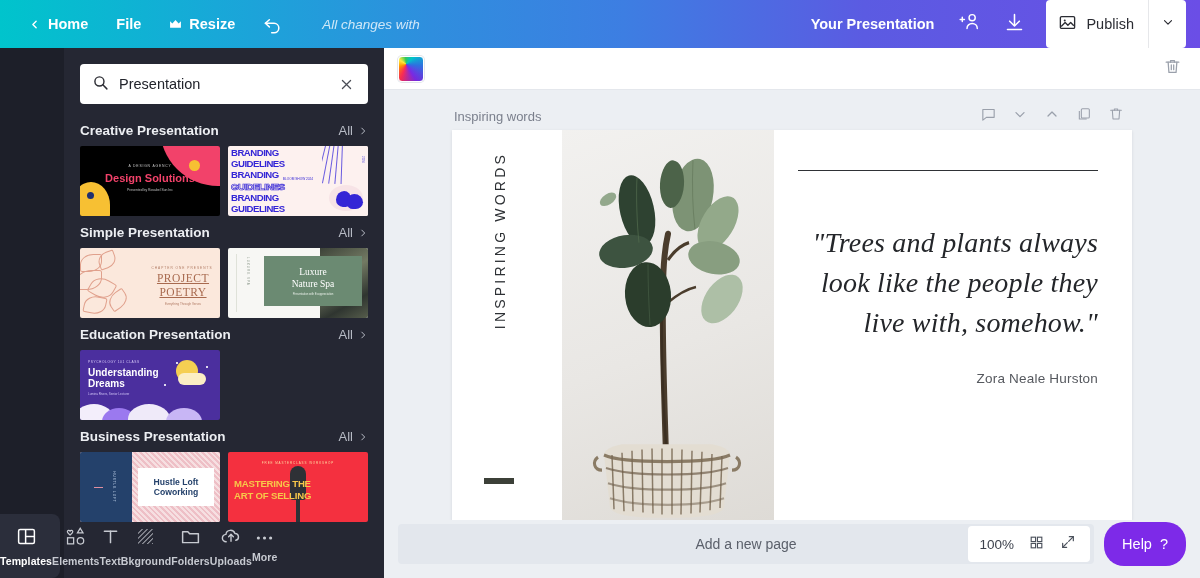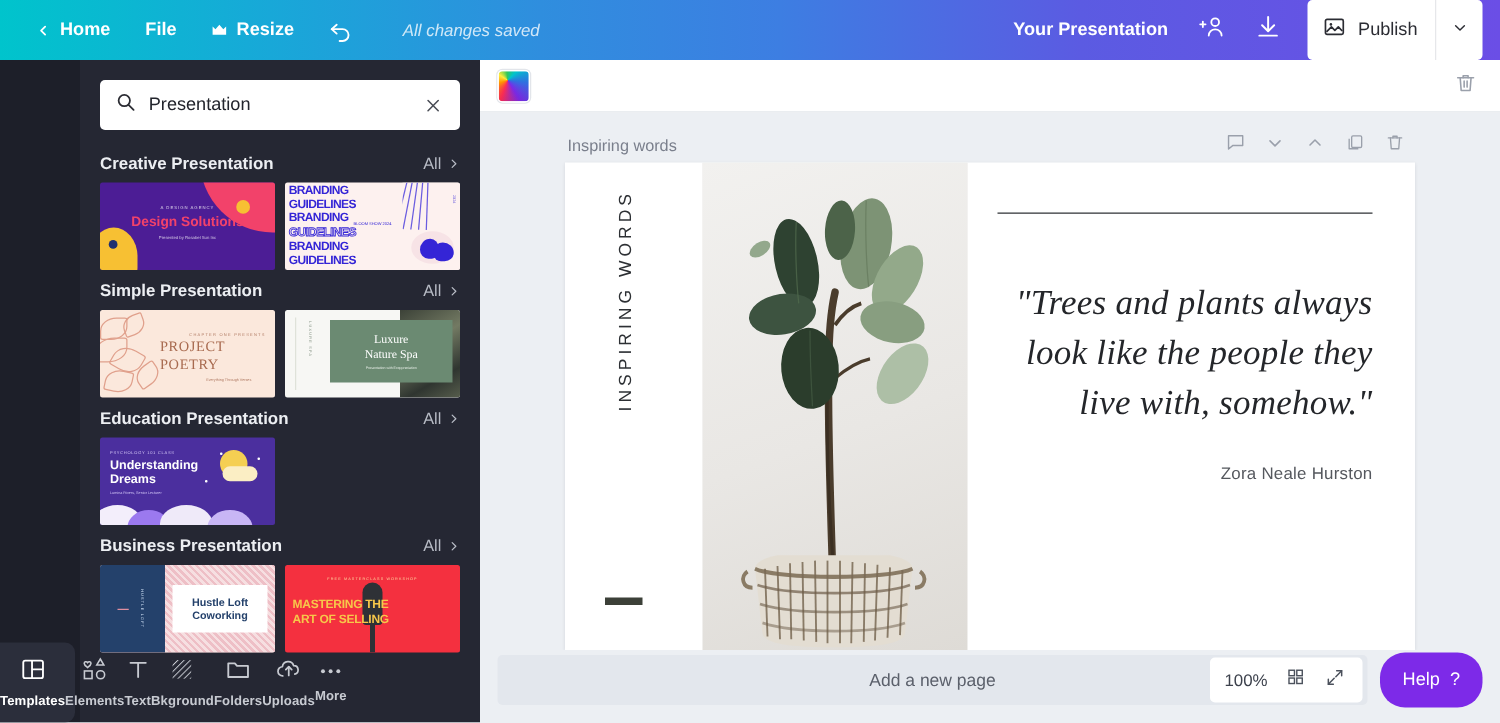--- a/index.html
+++ b/index.html
@@ -76,21 +76,21 @@
   }
   .sec-title { font-size: 13.5px; font-weight: 700; color: #eceef2; }
   .sec-all { display: flex; align-items: center; gap: 5px; font-size: 13px; color: #b7bbc5; cursor: pointer; }
   .thumbs { display: grid; grid-template-columns: 1fr 1fr; gap: 8px; }
   .thumb {
     position: relative; height: 70px; border-radius: 2px; overflow: hidden; cursor: pointer;
     background: #fff;
   }
 
   
-  .t-design { background: #4c1d95; }
+  .t-design { background: #000000; }
   .t-design .pinkblob { position: absolute; right: -10px; top: -18px; width: 70px; height: 58px; background: #f2426a;
     border-radius: 0 0 0 60px; }
   .t-design .yellowblob { position: absolute; left: -8px; bottom: -12px; width: 38px; height: 46px; background: #f7c033;
     border-radius: 50% 50% 14px 14px; }
   .t-design .dot { position: absolute; left: 7px; bottom: 17px; width: 7px; height: 7px; border-radius: 50%; background: #1f3070; }
   .t-design .ydot { position: absolute; right: 20px; top: 14px; width: 11px; height: 11px; border-radius: 50%; background: #f7c033; }
   .t-design .eyebrow { position: absolute; top: 18px; left: 0; right: 0; text-align: center; font-size: 3.4px;
     letter-spacing: .8px; color: #fff; opacity:.75; }
   .t-design .ttl { position: absolute; top: 26px; left: 0; right: 0; text-align: center; font-size: 11px;
     font-weight: 700; color: #f2426a; }
@@ -113,22 +113,22 @@
   .t-brand .strand { position: absolute; width: 1px; height: 42px; background: #6a5ce0; transform-origin: top center; }
   .t-brand .mini { position: absolute; right: 3px; top: 10px; font-size: 3px; color: #3425d6; writing-mode: vertical-rl; opacity: .8; }
   .t-brand .midtxt { position: absolute; left: 0; right: 0; top: 31px; text-align: center; font-size: 3.2px; color: #3425d6; }
 
   
   .t-poetry { background: #fbe8dc; }
   .t-poetry .flor { position: absolute; left: -6px; top: -4px; width: 74px; height: 78px; }
   .t-poetry .pet { position: absolute; border: .8px solid #e0a08c; border-radius: 60% 10% 60% 10%; }
   .t-poetry .eyebrow { position: absolute; top: 18px; left: 50%; width: 100px; margin-left: -18px; text-align: center;
     font-size: 3.2px; letter-spacing: 1px; color: #b07a63; }
-  .t-poetry .t1, .t-poetry .t2 { position: absolute; left: 50%; width: 110px; margin-left: -22px; text-align: left;
-    font-family: "Liberation Serif", serif; font-size: 11.5px; color: #a86a4f; letter-spacing: .5px; }
+  .t-poetry .t1, .t-poetry .t2 { position: absolute; left: 50%; width: 110px; margin-left: -22px; text-align: center;
+    font-family: "Liberation Serif", serif; font-size: 11.5px; color: #a86a4f; letter-spacing: .5px; text-decoration: underline; }
   .t-poetry .t1 { top: 24px; }
   .t-poetry .t2 { top: 38px; }
   .t-poetry .sub { position: absolute; top: 54px; left: 50%; width: 110px; margin-left: -22px; text-align: center;
     font-size: 3px; color: #b07a63; }
 
   
   .t-lux { background: #f7f7f4; }
   .t-lux .photo { position: absolute; right: 0; top: 0; width: 48px; height: 100%;
     background: linear-gradient(150deg,#3c4238,#737a63 40%,#2f3530 75%,#565d4c); }
   .t-lux .card { position: absolute; left: 36px; top: 8px; right: 6px; bottom: 12px; background: #6b8a72; }
@@ -285,21 +285,21 @@
         <span>Resize</span>
       </div>
       <div class="tb-btn">
         <span class="tb-icon">
           <svg width="19" height="19" viewBox="0 0 24 24" fill="none" stroke="#fff" stroke-width="1.9" stroke-linecap="round" stroke-linejoin="round">
               <polyline points="8 6 3 10.5 8 15"></polyline>
               <path d="M3 10.5h11a6 6 0 0 1 0 12h-3"></path>
             </svg>
         </span>
       </div>
-      <div class="saved">All changes saved</div>
+      <div class="saved">All changes with</div>
     </div>
 
     <div class="tb-right">
       <div class="doc-title">Your Presentation</div>
       <div class="tb-iconbtn">
         <span>
           <svg width="24" height="22" viewBox="0 0 28 24" fill="none" stroke="#fff" stroke-width="1.7" stroke-linecap="round" stroke-linejoin="round">
             <circle cx="16.5" cy="7" r="3.6"></circle>
               <path d="M10.5 19.5c0-3.4 2.7-5.8 6-5.8s6 2.4 6 5.8"></path>
             <path d="M2.5 9h5M5 6.5v5"></path>

